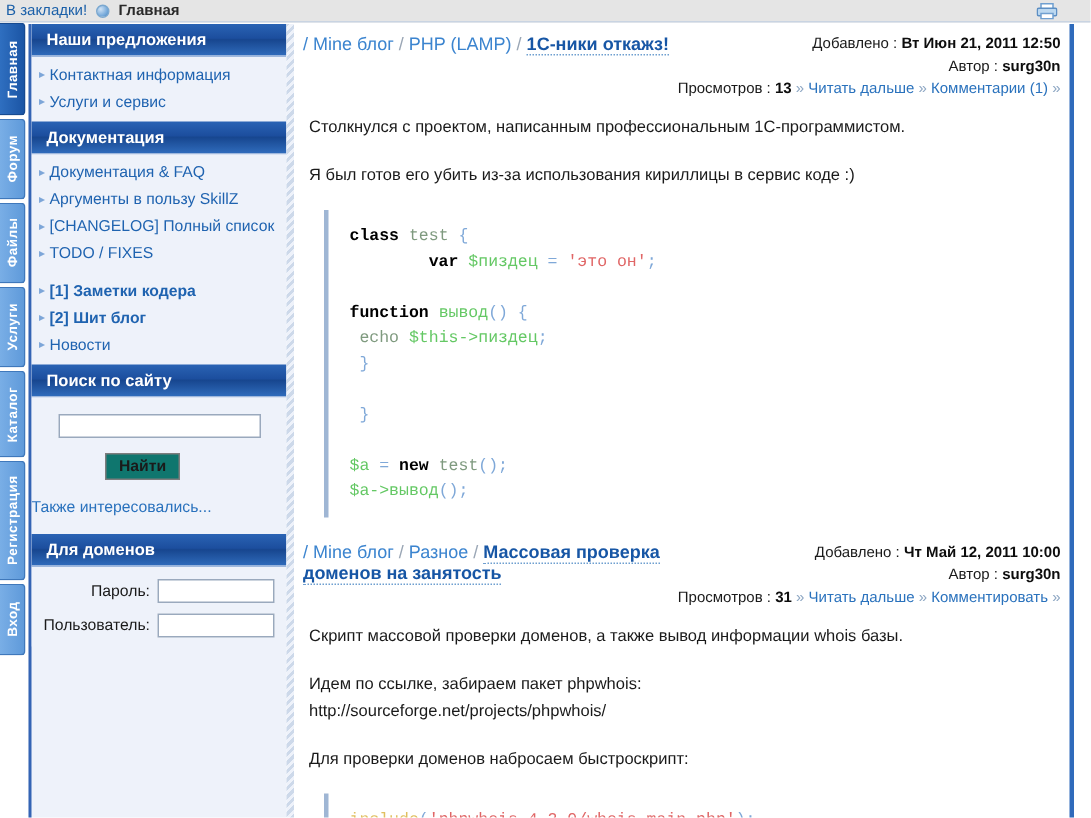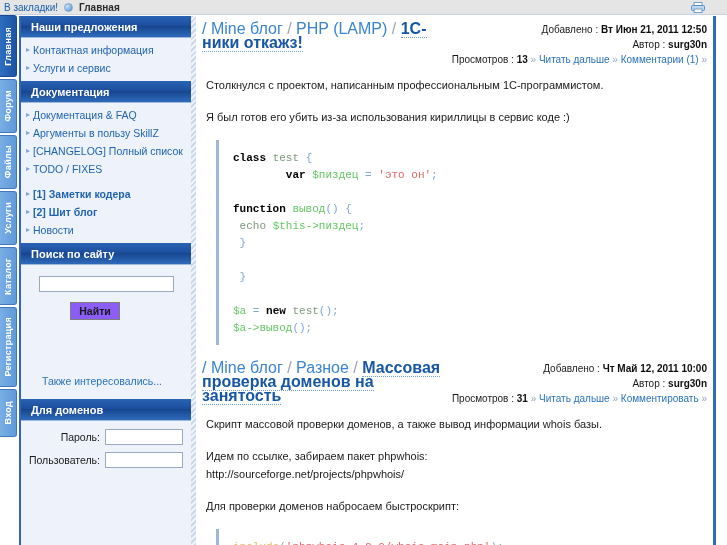--- a/index.html
+++ b/index.html
@@ -164,30 +164,29 @@
     text-align: center;
     padding: 6px 0 4px 0;
     padding-right: 22px;
   }
   .search-btn {
     font-family: "Liberation Sans", sans-serif;
     font-size: 10.5px;
     font-weight: bold;
     padding: 2px 8px;
     border: 1px solid #7d7d7d;
-    background: #8b5cf6;
+    background: #0f766e;
     color: #1a1a1a;
   }
   .also-link {
-    text-align: center;
+    text-align: left;
     padding: 8px 0 8px 0;
     padding-right: 8px;
     font-size: 10.5px;
     color: #2a72bd;
-    margin-top: 43px;
   }
   .form-row {
     display: flex;
     align-items: center;
     justify-content: flex-end;
     gap: 5px;
     padding: 5px 8px 2px 0;
   }
   .form-row .lbl {
     font-size: 10.5px;
@@ -227,21 +226,21 @@
     background: #2f6bbb;
   }
   .post { padding: 3px 10px 0 6px; }
   .post-head {
     display: flex;
     justify-content: space-between;
     align-items: flex-start;
     padding-top: 3px;
   }
   .crumbs {
-    font-size: 16px;
+    font-size: 12px;
     color: #9aa6b5;
     max-width: 250px;
     line-height: 14px;
   }
   .crumbs a { color: #3b84cf; }
   .crumbs .cur {
     color: #1756a5;
     font-weight: bold;
     border-bottom: 1px dotted #6f9fd0;
   }

